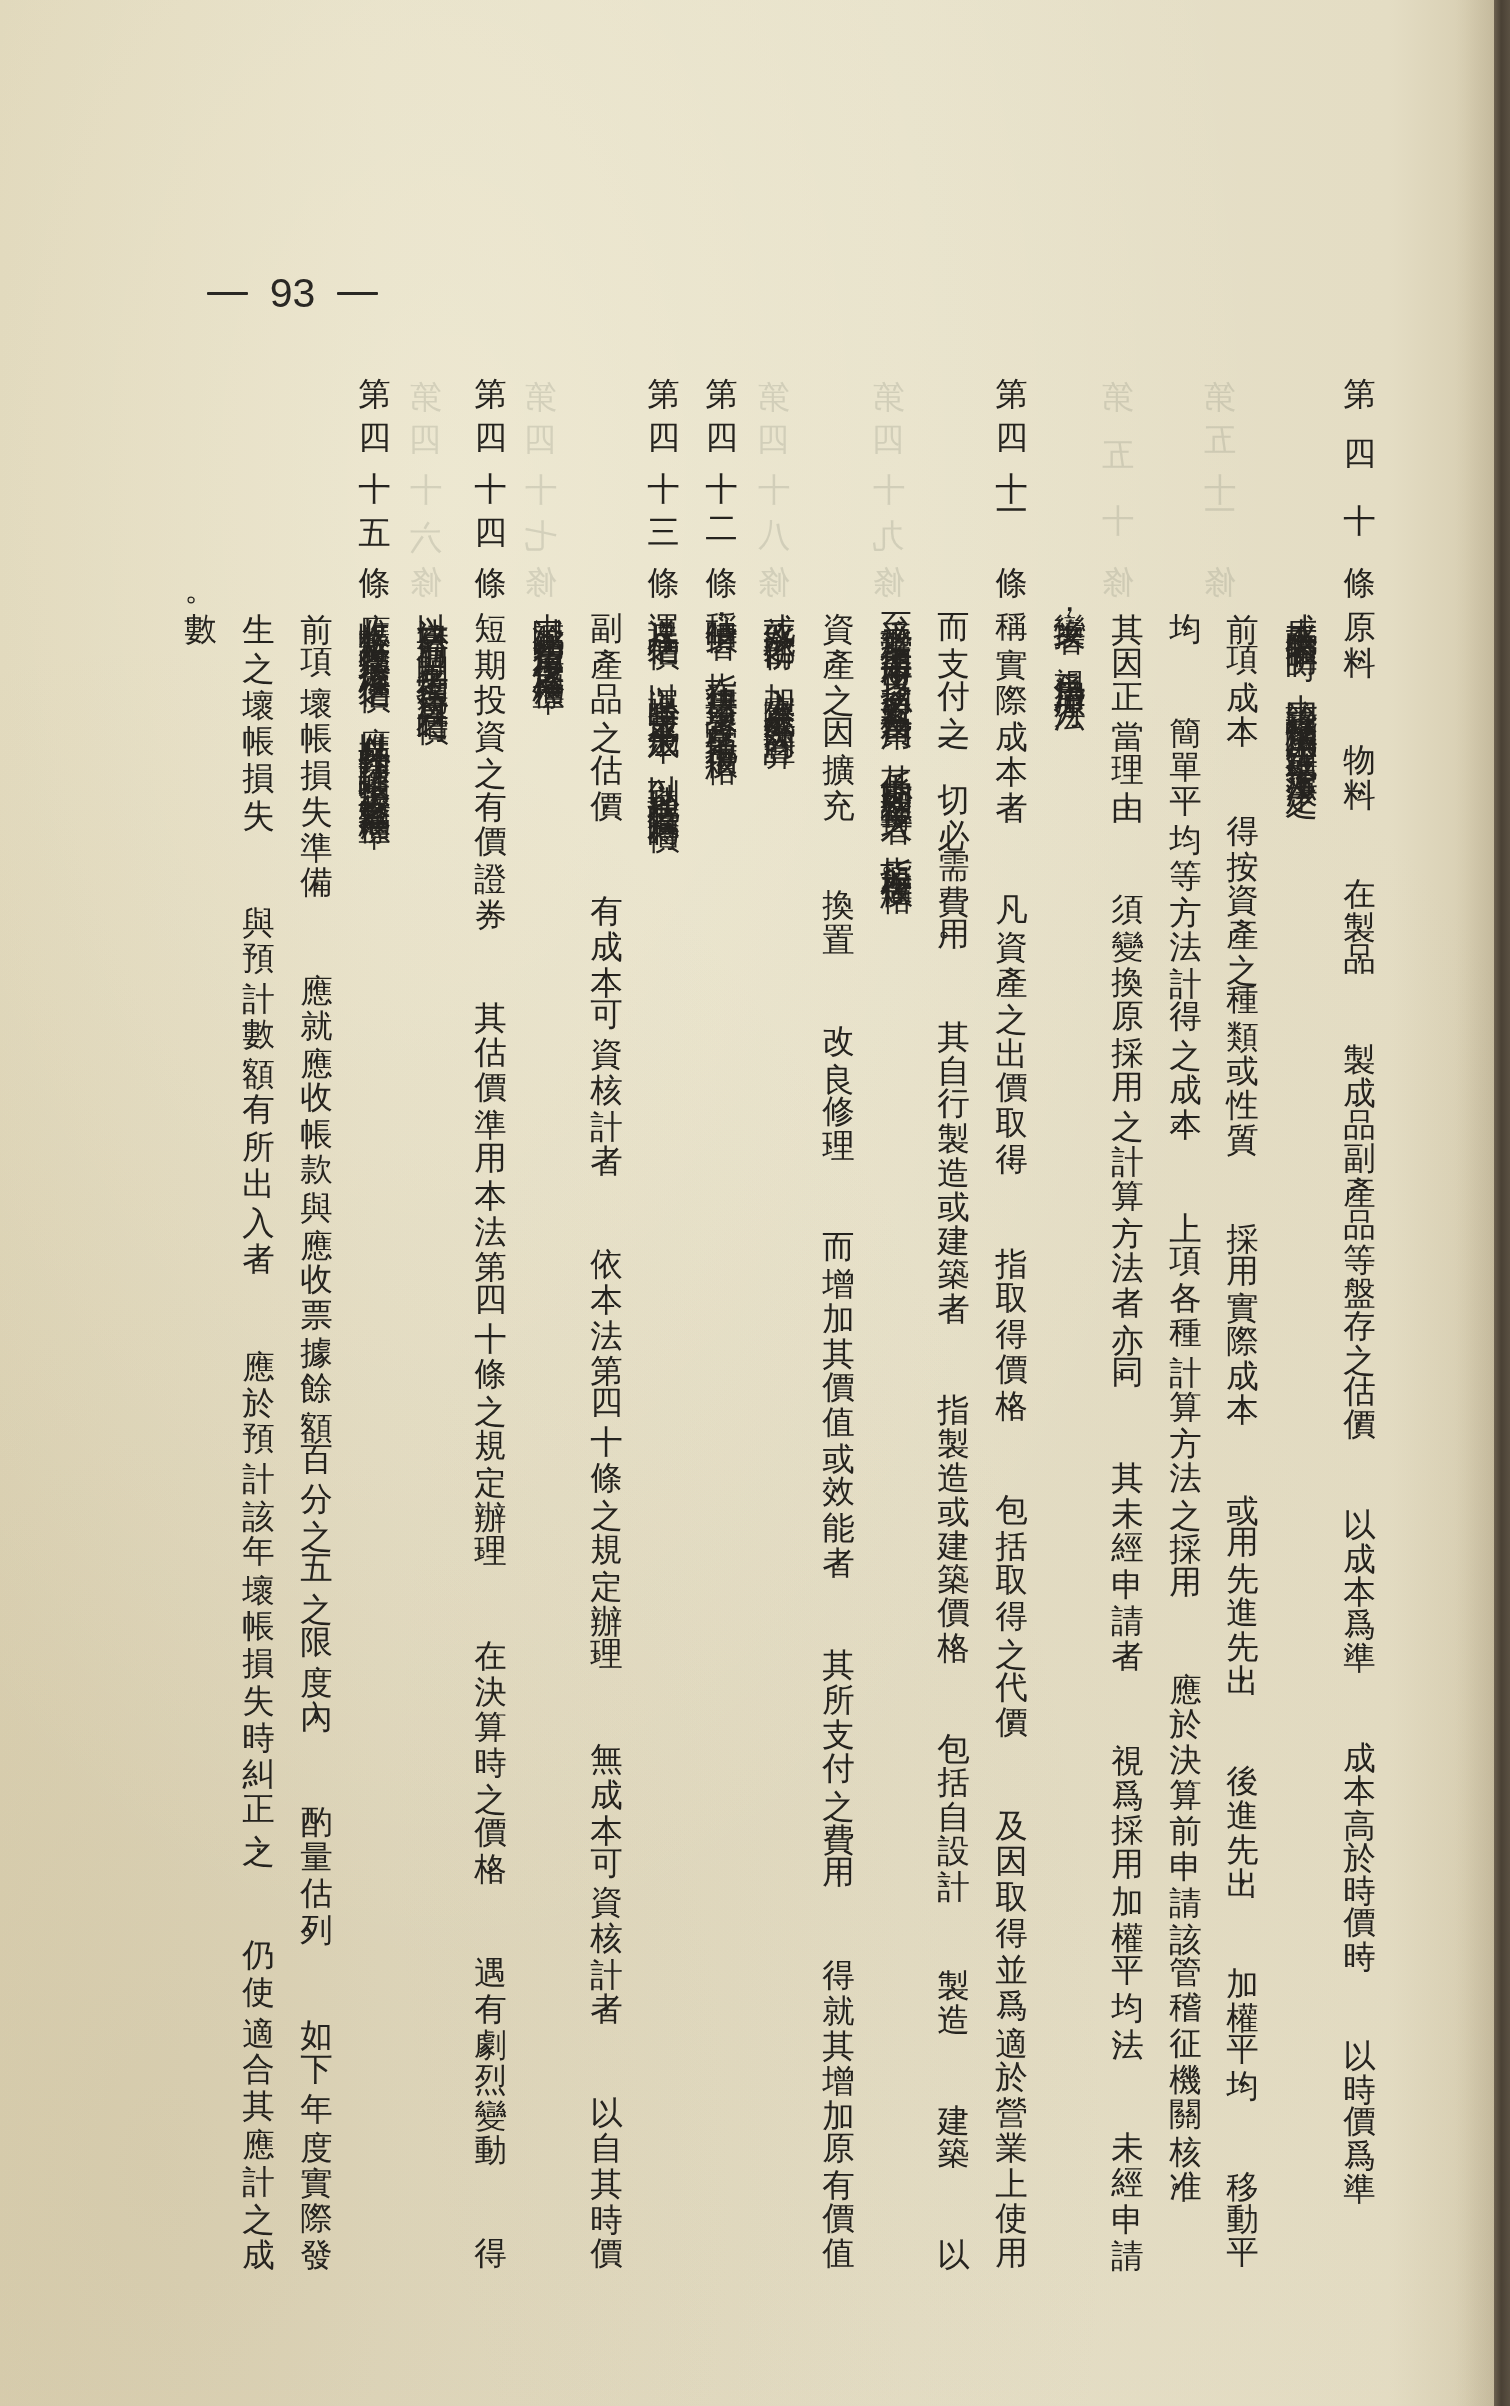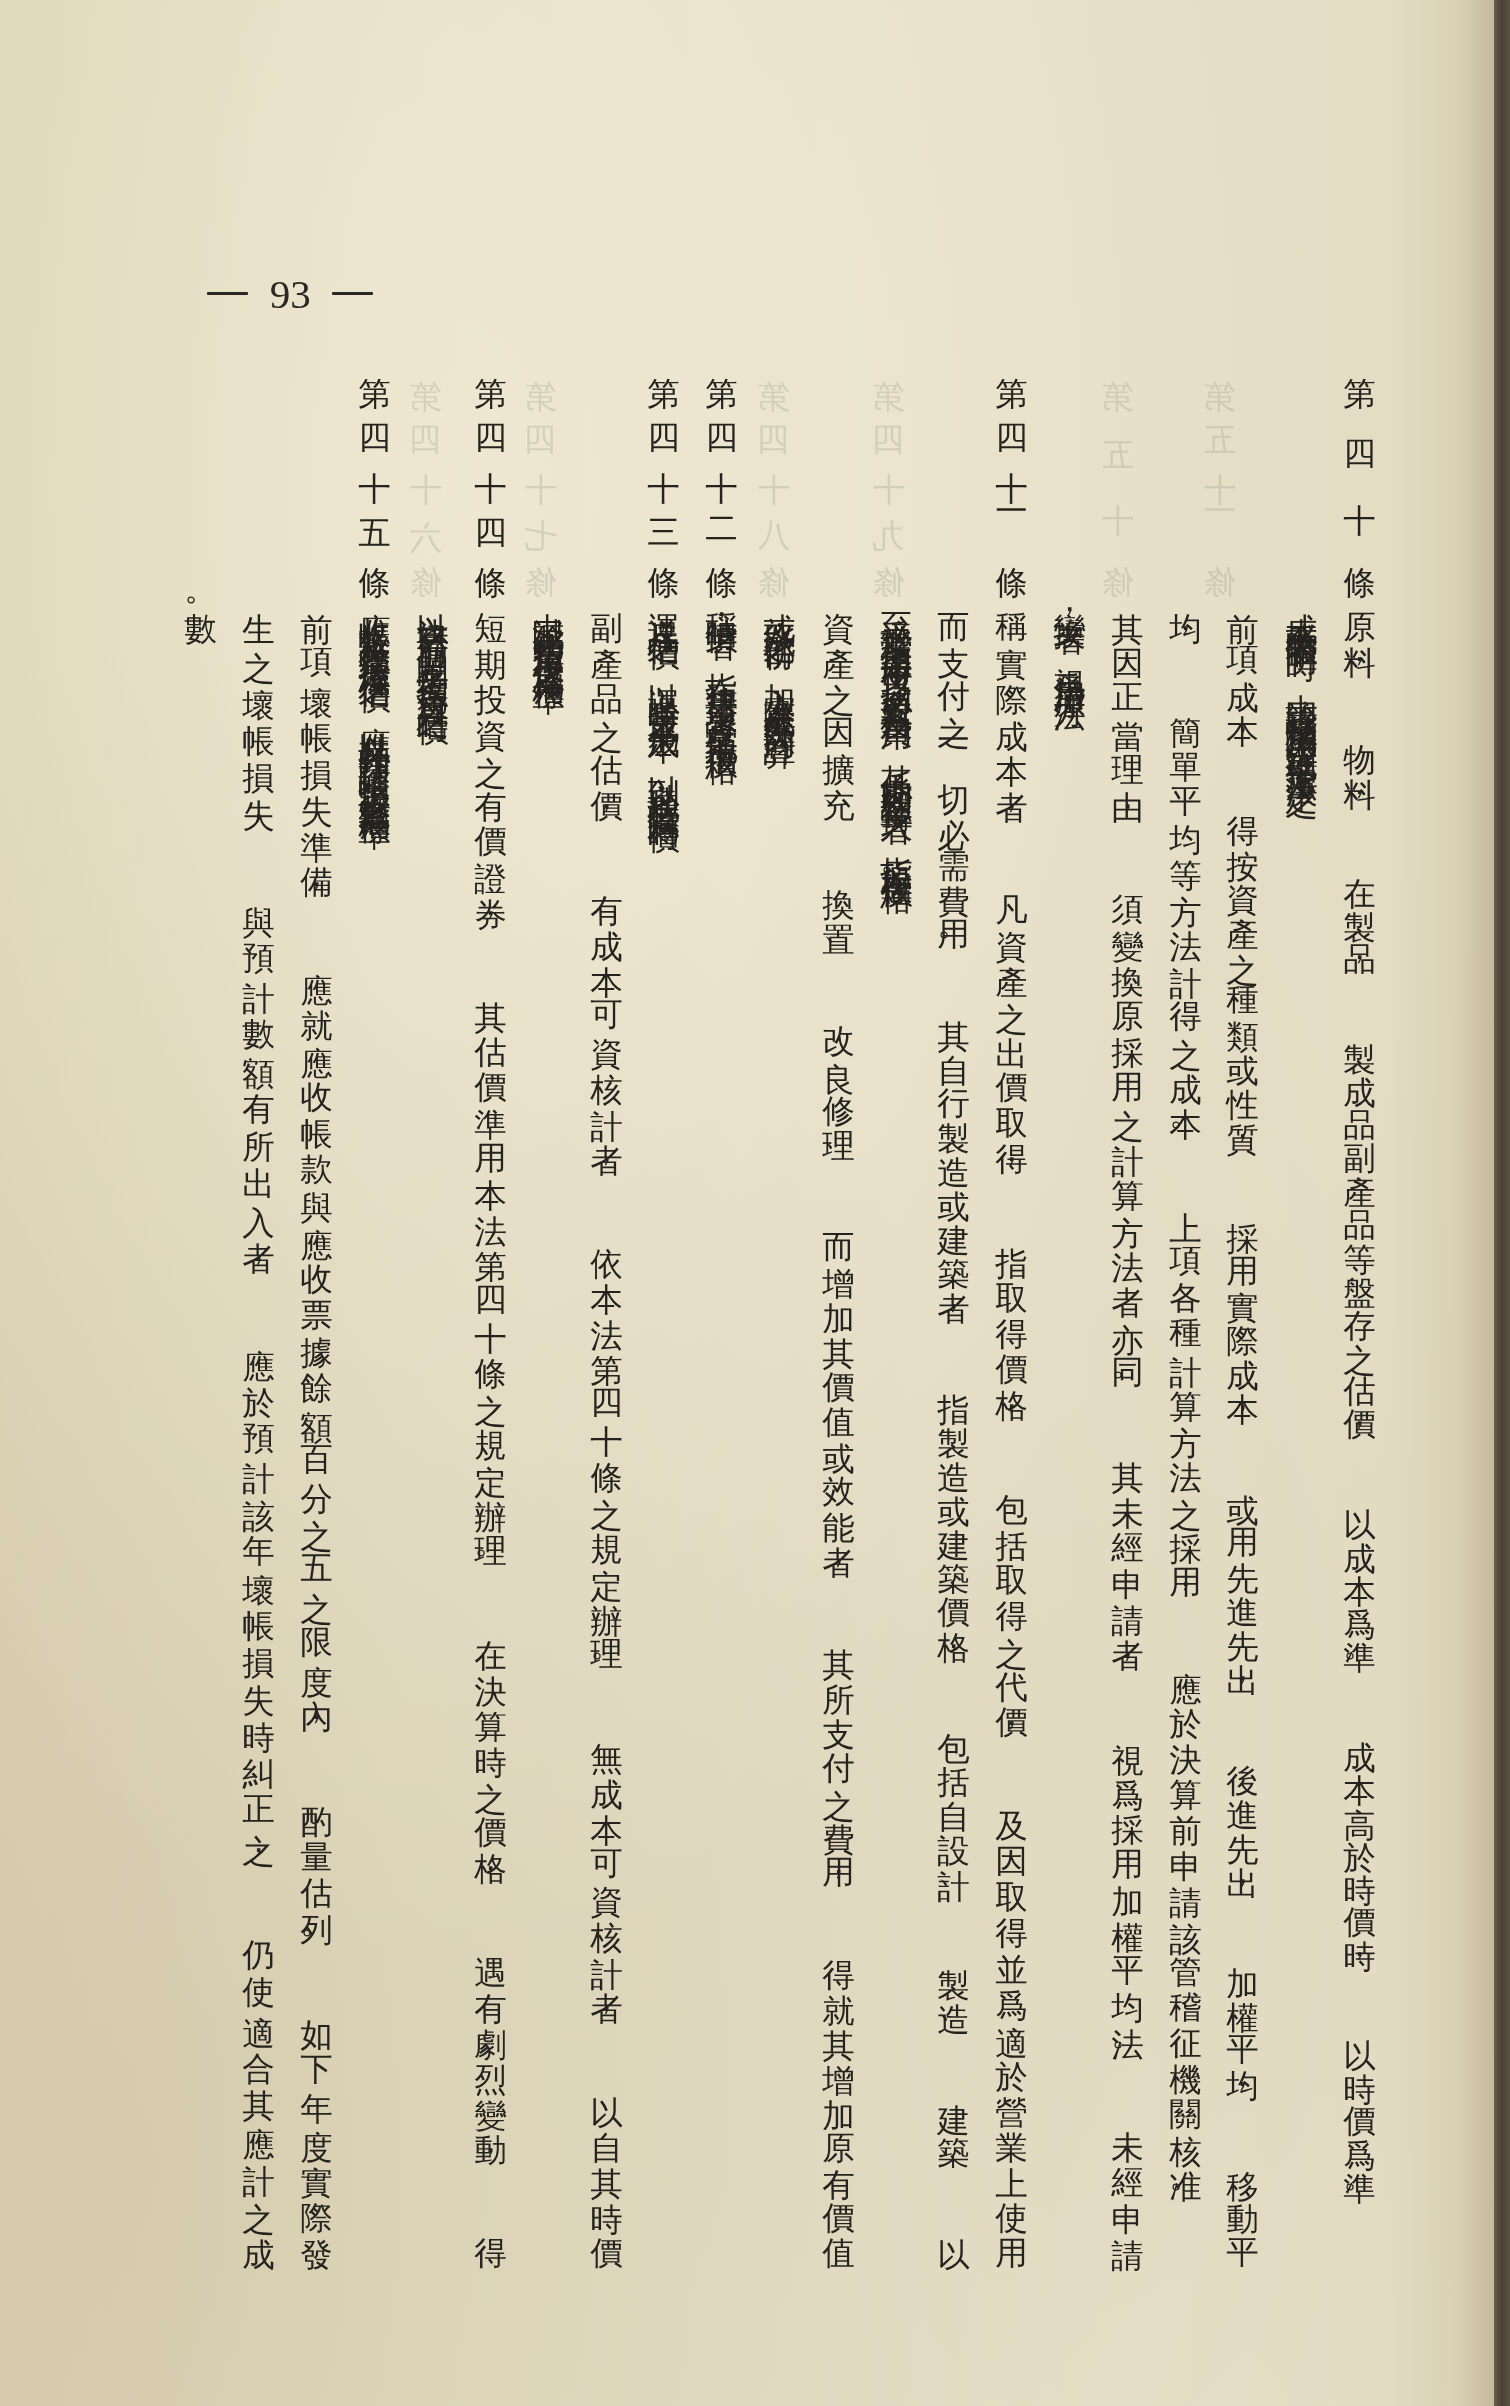--- a/index.html
+++ b/index.html
@@ -36,21 +36,21 @@
       background: linear-gradient(90deg, rgba(150,135,100,0) 0%, rgba(150,135,100,0.18) 100%);
     }
     .page-number {
       position: absolute;
       left: 207px;
       top: 266px;
       height: 55px;
       display: flex;
       align-items: center;
       gap: 21.7px;
-      font-family: Liberation Serif, serif;
+      font-family: Liberation Sans, sans-serif;
       font-size: 41px;
       color: #2a2824;
     }
     .dash {
       display: inline-block;
       width: 41px;
       height: 3.9px;
       background: #2a2824;
       border-radius: 1px;
     }

